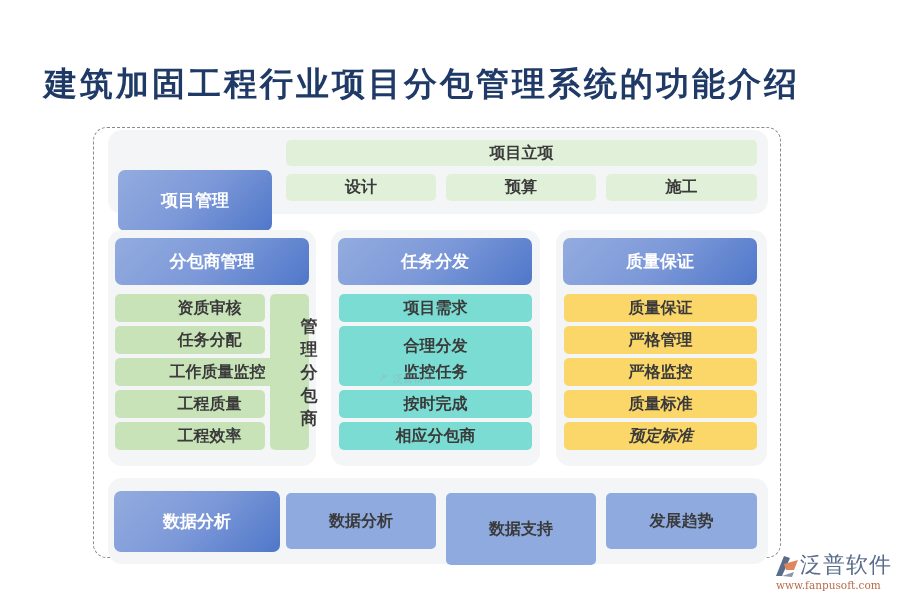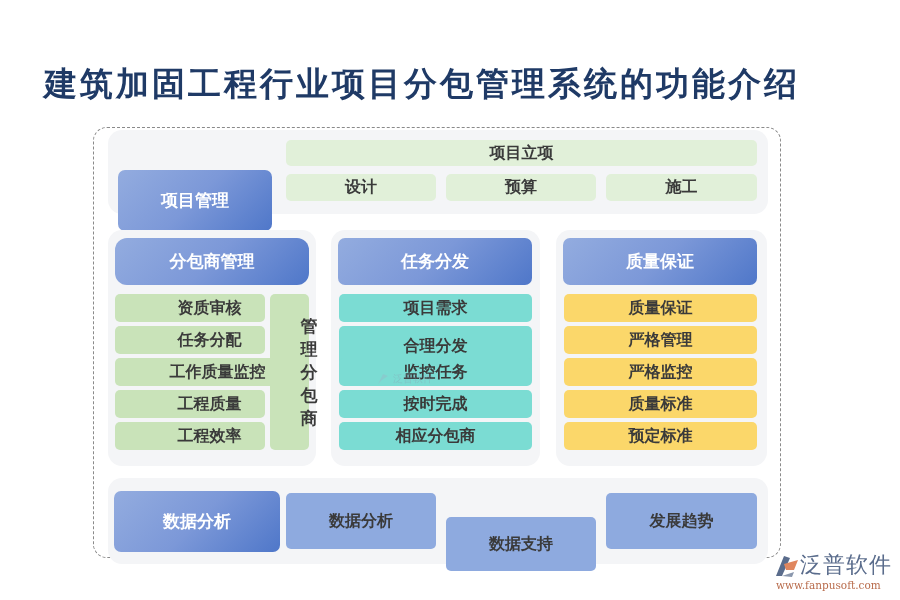--- a/index.html
+++ b/index.html
@@ -57,21 +57,21 @@
 <div class="outer-dash"></div>
 
 <div class="panel" style="left:108px; top:130px; width:660px; height:84px;"></div>
 <div class="box head" style="left:118px; top:140px; width:154px; height:61px;margin-top:30px;">项目管理</div>
 <div class="box green-light" style="left:286px; top:140px; width:471px; height:26px;">项目立项</div>
 <div class="box green-light" style="left:286px; top:174px; width:150px; height:27px;">设计</div>
 <div class="box green-light" style="left:446px; top:174px; width:150px; height:27px;">预算</div>
 <div class="box green-light" style="left:606px; top:174px; width:151px; height:27px;">施工</div>
 
 <div class="panel" style="left:108px; top:230px; width:208px; height:236px;"></div>
-<div class="box head" style="left:115px; top:238px; width:194px; height:47px;border-radius:12px;">分包商管理</div>
+<div class="box head" style="left:115px; top:238px; width:194px; height:47px;">分包商管理</div>
 <div class="box green" style="left:115px; top:294px; width:150px; height:28px;">资质审核</div>
 <div class="box green" style="left:115px; top:326px; width:150px; height:28px;">任务分配</div>
 <div class="box green" style="left:115px; top:358px; width:166px; height:28px;">工作质量监控</div>
 <div class="box green" style="left:115px; top:390px; width:150px; height:28px;">工程质量</div>
 <div class="box green" style="left:115px; top:422px; width:150px; height:28px;">工程效率</div>
 <div class="box green vertical" style="left:270px; top:294px; width:39px; height:156px; font-size:17px;">
   <span>管</span>
   <span>理</span>
   <span>分</span>
   <span>包</span>
@@ -85,26 +85,26 @@
 <div class="box teal" style="left:339px; top:358px; width:193px; height:28px;">监控任务</div>
 <div class="box teal" style="left:339px; top:390px; width:193px; height:28px;">按时完成</div>
 <div class="box teal" style="left:339px; top:422px; width:193px; height:28px;">相应分包商</div>
 
 <div class="panel" style="left:556px; top:230px; width:211px; height:236px;"></div>
 <div class="box head" style="left:563px; top:238px; width:194px; height:47px;">质量保证</div>
 <div class="box yellow" style="left:564px; top:294px; width:193px; height:28px;">质量保证</div>
 <div class="box yellow" style="left:564px; top:326px; width:193px; height:28px;">严格管理</div>
 <div class="box yellow" style="left:564px; top:358px; width:193px; height:28px;">严格监控</div>
 <div class="box yellow" style="left:564px; top:390px; width:193px; height:28px;">质量标准</div>
-<div class="box yellow" style="left:564px; top:422px; width:193px; height:28px;">预定标准</div>
+<div class="box yellow" style="left:564px; top:422px; width:193px; height:28px;font-style:italic;">预定标准</div>
 
 <div class="panel" style="left:108px; top:478px; width:660px; height:86px;"></div>
 <div class="box head" style="left:114px; top:491px; width:166px; height:61px;">数据分析</div>
 <div class="box blue" style="left:286px; top:493px; width:150px; height:56px;">数据分析</div>
-<div class="box blue" style="left:446px; top:493px; width:150px; height:54px;margin-top:24px;">数据支持</div>
+<div class="box blue" style="left:446px; top:493px; width:150px; height:72px;">数据支持</div>
 <div class="box blue" style="left:606px; top:493px; width:151px; height:56px;">发展趋势</div>
 
 <div class="watermark">
   <svg width="14" height="14" viewBox="0 0 14 14">
     <path d="M2 12 L7 2 L12 4 L6 8 Z" fill="#9fb0c4"></path>
   </svg>
   <span>泛普软件</span>
 </div>
 
 <div class="logo">

